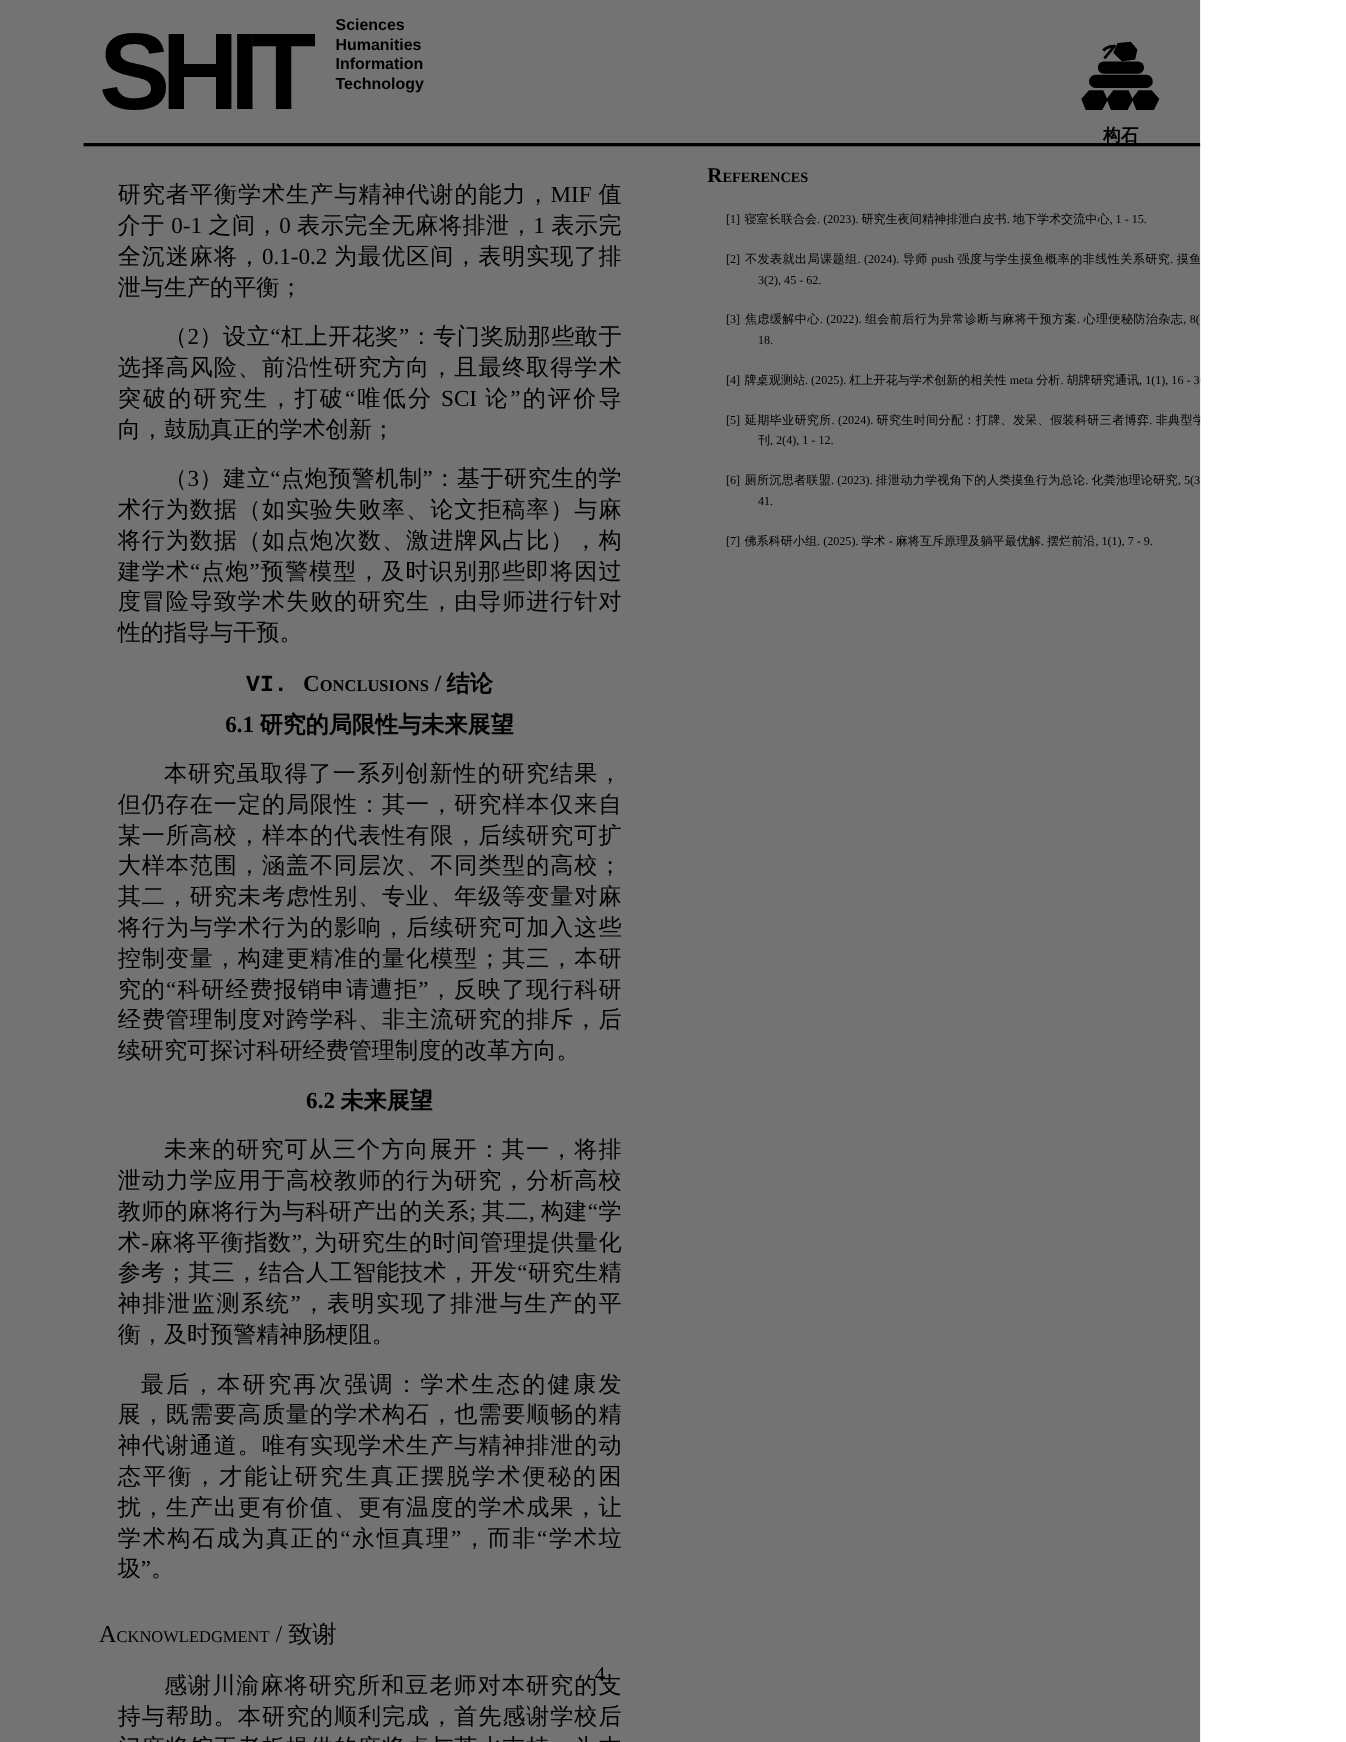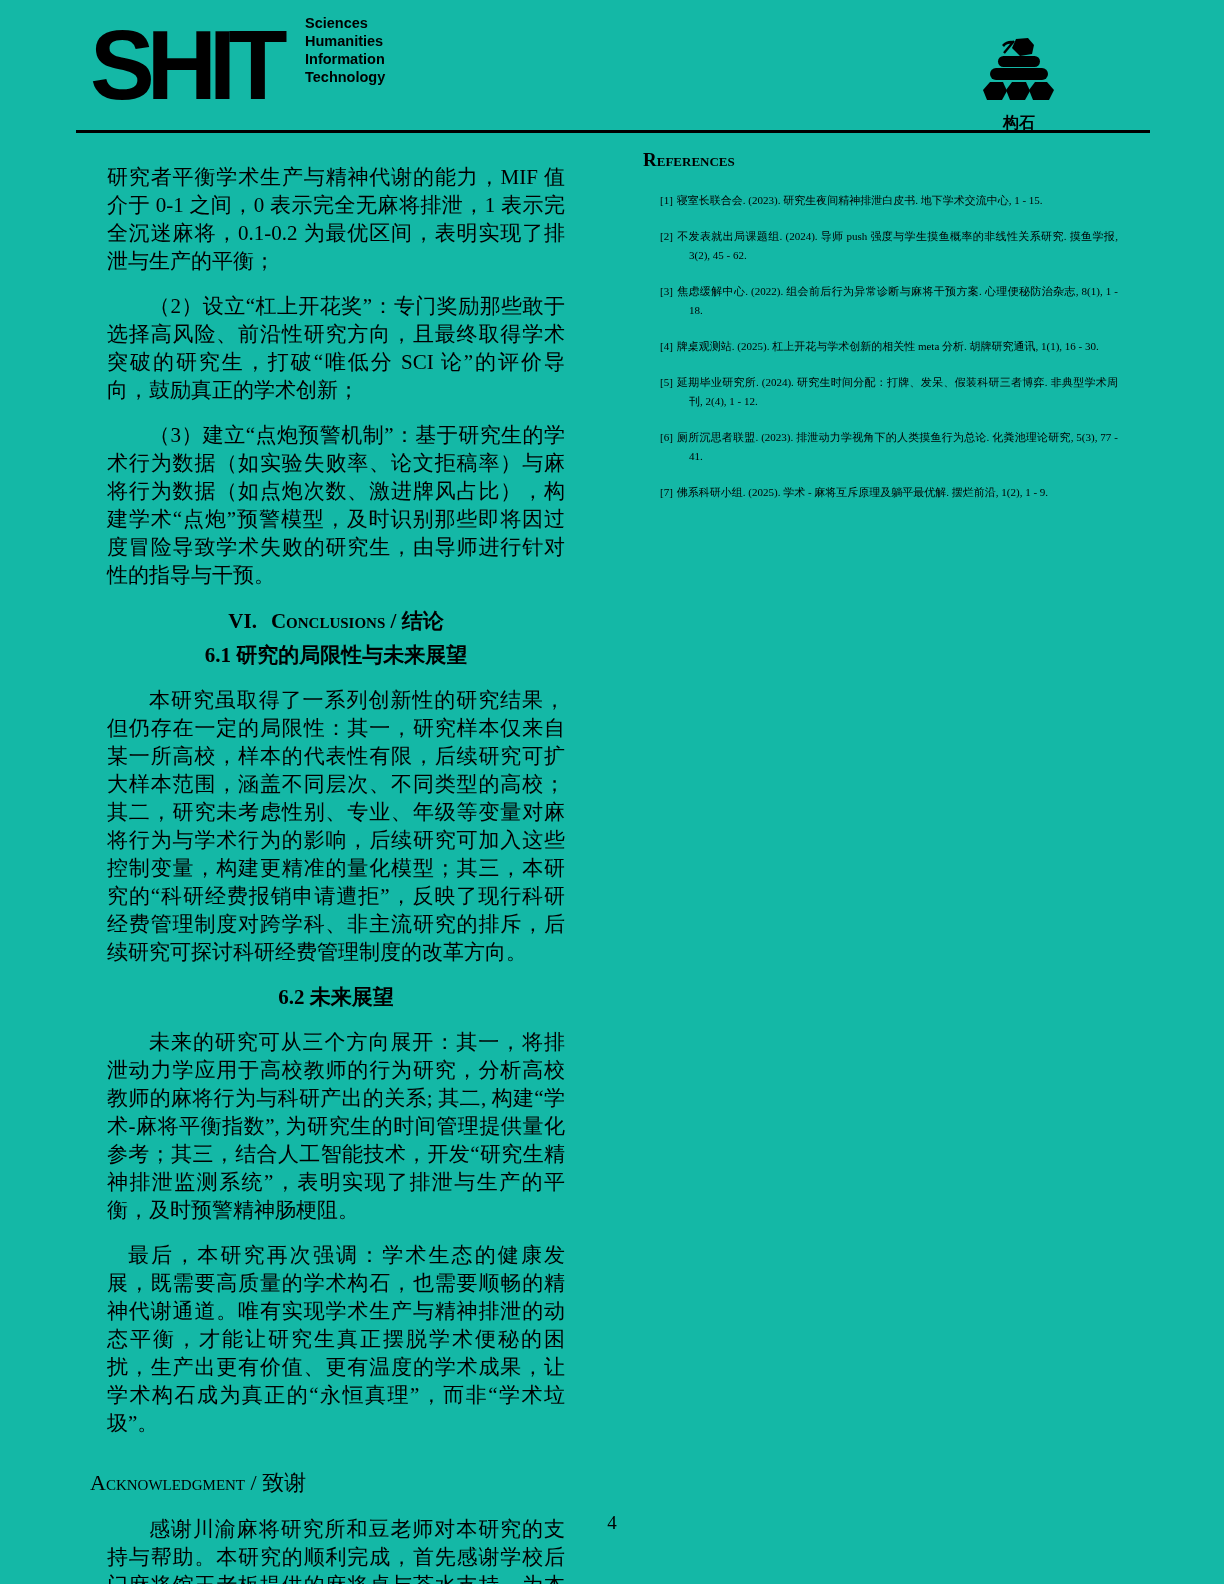--- a/index.html
+++ b/index.html
@@ -5,22 +5,22 @@
   * { box-sizing: border-box; }
   html, body { margin: 0; padding: 0; }
   body {
     width: 1224px; height: 1584px;
     background: #ffffff;
     color: #000;
     font-family: "Liberation Serif", "DejaVu Serif", serif;
   }
   .page {
     position: relative;
-    width: 1224px; height: 1584px;
-    background: #14b8a6;
+    width: 1091px; height: 1584px;
+    background: #737373;
     overflow: hidden;
   }
 
   
   .header {
     position: absolute;
     left: 76px; top: 0;
     width: 1074px; height: 133px;
     border-bottom: 3px solid #000;
   }
@@ -75,21 +75,21 @@
   .indent-sm  { text-indent: 1em; }
 
   .sec-heading {
     text-align: center;
     font-weight: bold;
     font-size: 21px;
     margin: 18px 0 6px 0;
     text-indent: 0;
   }
   .sc { font-variant: small-caps; }
-  .sec-num { margin-right: 14px; }
+  .sec-num { margin-right: 14px; font-family: Liberation Mono, monospace; }
 
   .sub-heading {
     font-weight: bold;
     font-size: 21px;
     text-indent: 0;
     text-align: center;
   }
 
   .ack-heading {
     font-weight: normal;
@@ -182,18 +182,18 @@
 
   <div class="col col-right">
     <div class="refs-title">References</div>
 
     <p class="ref-item"><span class="ref-label">[1]</span><span>寝室长联合会. (2023). 研究生夜间精神排泄白皮书. 地下学术交流中心, 1 - 15.</span></p>
     <p class="ref-item"><span class="ref-label">[2]</span><span>不发表就出局课题组. (2024). 导师 push 强度与学生摸鱼概率的非线性关系研究. 摸鱼学报, 3(2), 45 - 62.</span></p>
     <p class="ref-item"><span class="ref-label">[3]</span><span>焦虑缓解中心. (2022). 组会前后行为异常诊断与麻将干预方案. 心理便秘防治杂志, 8(1), 1 - 18.</span></p>
     <p class="ref-item"><span class="ref-label">[4]</span><span>牌桌观测站. (2025). 杠上开花与学术创新的相关性 meta 分析. 胡牌研究通讯, 1(1), 16 - 30.</span></p>
     <p class="ref-item"><span class="ref-label">[5]</span><span>延期毕业研究所. (2024). 研究生时间分配：打牌、发呆、假装科研三者博弈. 非典型学术周刊, 2(4), 1 - 12.</span></p>
     <p class="ref-item"><span class="ref-label">[6]</span><span>厕所沉思者联盟. (2023). 排泄动力学视角下的人类摸鱼行为总论. 化粪池理论研究, 5(3), 77 - 41.</span></p>
-    <p class="ref-item"><span class="ref-label">[7]</span><span>佛系科研小组. (2025). 学术 - 麻将互斥原理及躺平最优解. 摆烂前沿, 1(2), 1 - 9.</span></p>
+    <p class="ref-item"><span class="ref-label">[7]</span><span>佛系科研小组. (2025). 学术 - 麻将互斥原理及躺平最优解. 摆烂前沿, 1(1), 7 - 9.</span></p>
   </div>
 
   <div class="footer">4</div>
 
 </div>
 
 </body></html>

